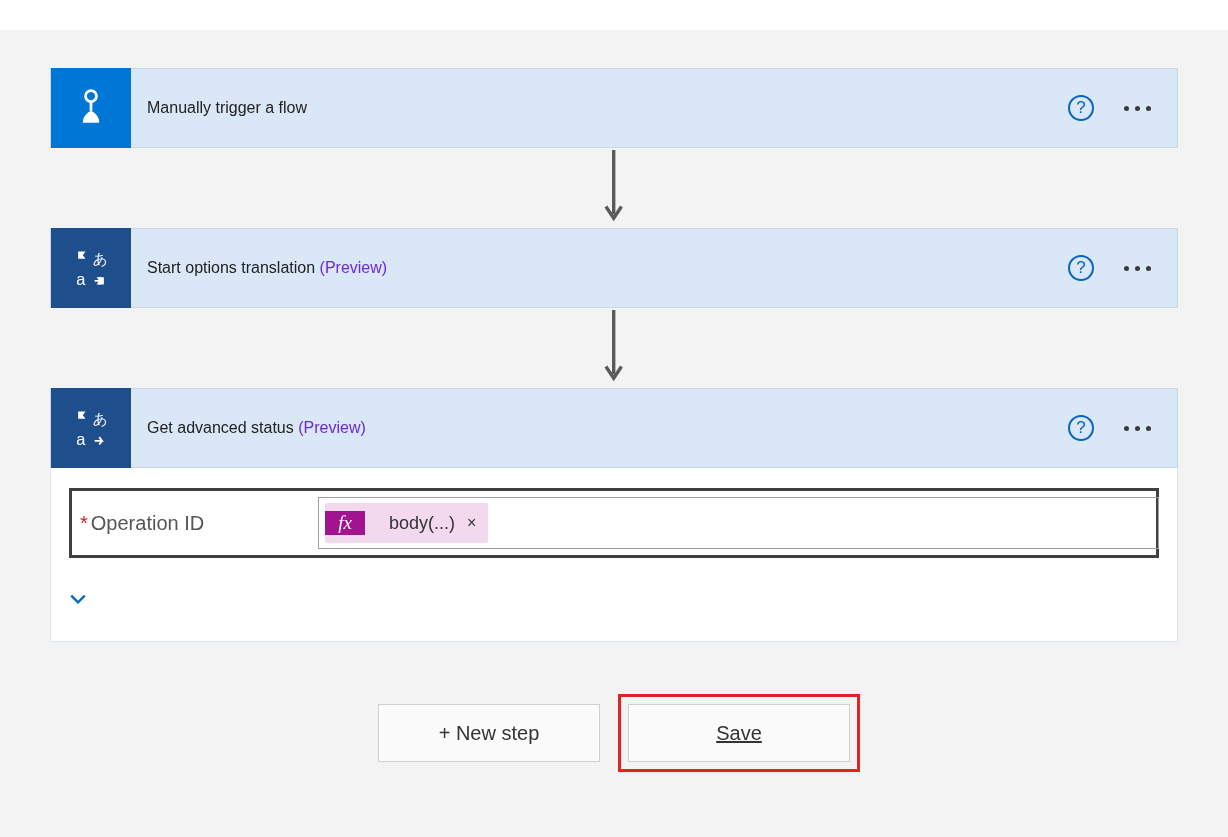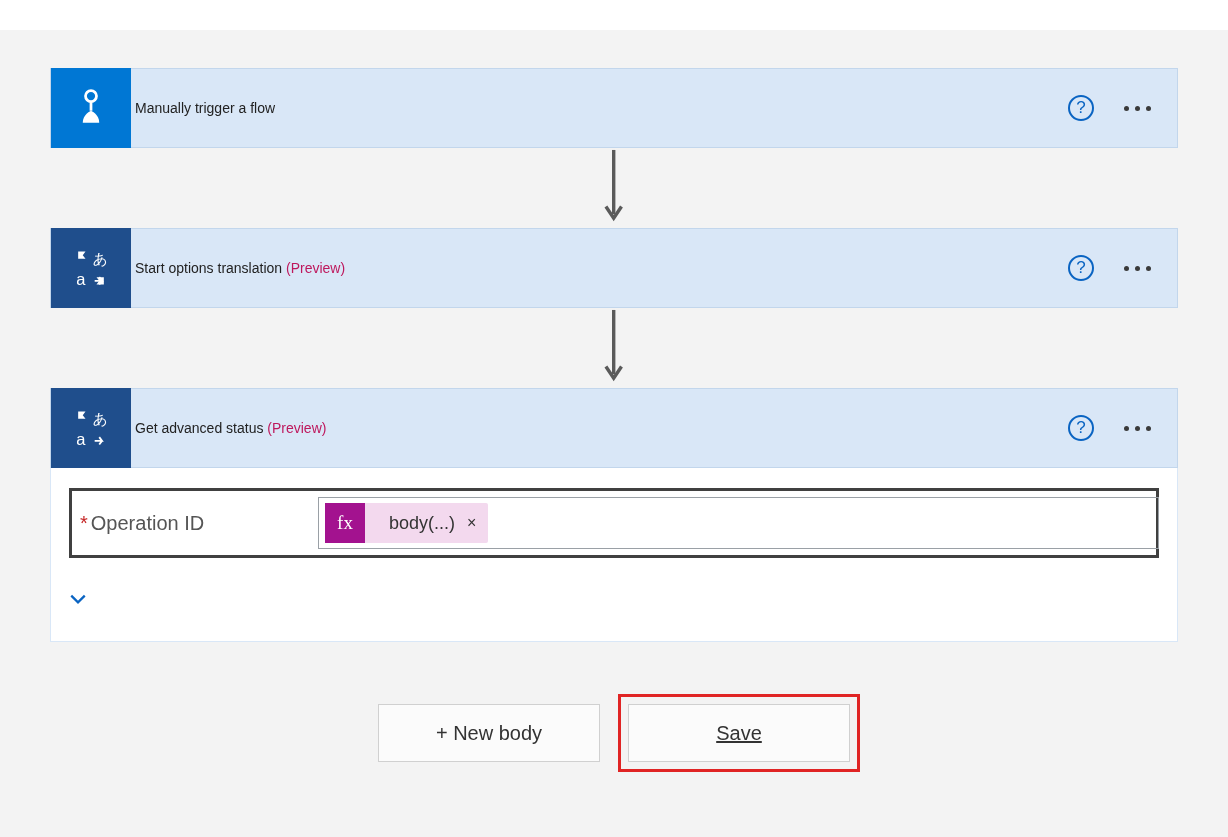--- a/index.html
+++ b/index.html
@@ -26,25 +26,25 @@
     .card-icon {
       width: 80px; height: 80px;
       display: flex; align-items: center; justify-content: center;
       flex-shrink: 0;
     }
     .card-icon svg { width: 44px; height: 44px; }
     .icon-blue { background: #0077d4; }
     .icon-navy { background: #1f4e8c; }
     .card-title {
       flex: 1;
-      padding-left: 4px;
-      font-size: 14px;
+      padding-left: 16px;
+      font-size: 16px;
       color: #222;
     }
-    .card-title .preview { color: #be185d; font-weight: 400; }
+    .card-title .preview { color: #6d28d9; font-weight: 400; }
     .card-actions {
       display: flex;
       align-items: center;
       gap: 30px;
       padding-right: 26px;
     }
     .help-icon {
       width: 26px; height: 26px;
       border: 2px solid #0a64c2;
       border-radius: 50%;
@@ -95,25 +95,25 @@
       margin-right: -3px;
     }
     .token {
       display: inline-flex;
       align-items: center;
       height: 40px;
       background: #f3d9ee;
       border-radius: 2px;
     }
     .token-fx {
-      width: 40px; height: 40px;
+      width: 40px; height: 24px;
       background: #a3128f;
       color: #fff;
       display: flex; align-items:center; justify-content:center;
-      font-size: 19px; font-family: Georgia, serif;
+      font-size: 19px; font-style: italic; font-family: Georgia, serif;
     }
     .token-body {
       padding: 0 12px 0 24px;
       font-size: 18px;
       color: #333;
     }
     .token-x {
       padding-right: 12px;
       font-size: 16px;
       color: #333;
@@ -260,17 +260,17 @@
     <div class="adv-options">
       <span class="adv-chevron">
         <svg viewBox="0 0 16 16">
             <path d="M2 5 L8 11 L14 5" fill="none" stroke="#0a64c2" stroke-width="2"></path>
           </svg>
       </span>
     </div>
   </div>
 
   <div class="bottom-actions">
-    <button class="btn">+ New body</button>
+    <button class="btn">+ New step</button>
     <button class="btn btn-highlight">Save</button>
   </div>
 
 </div>
 
 </body></html>

